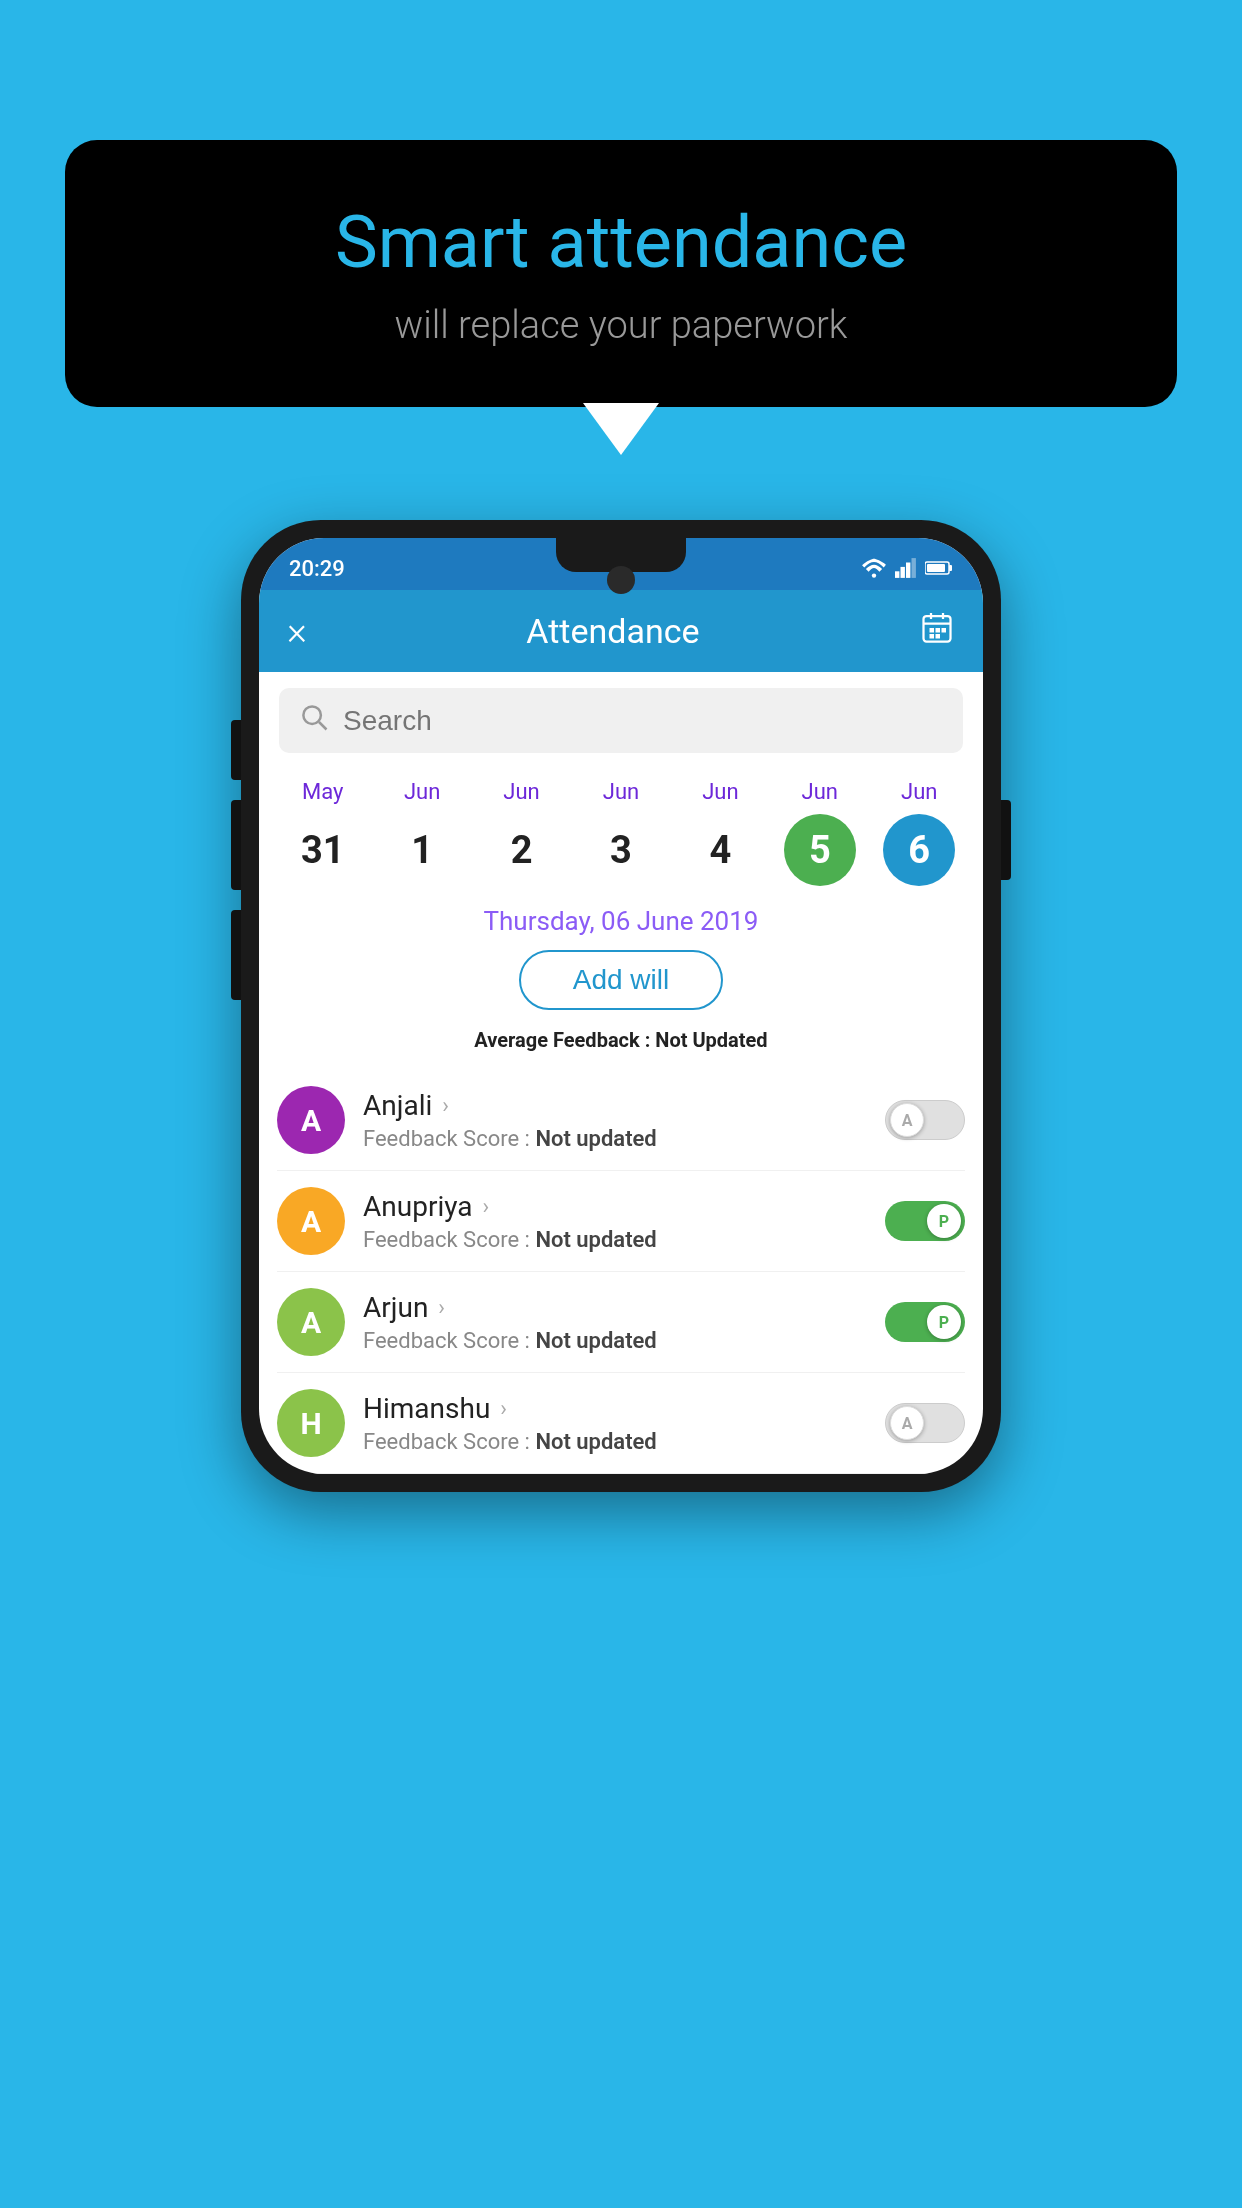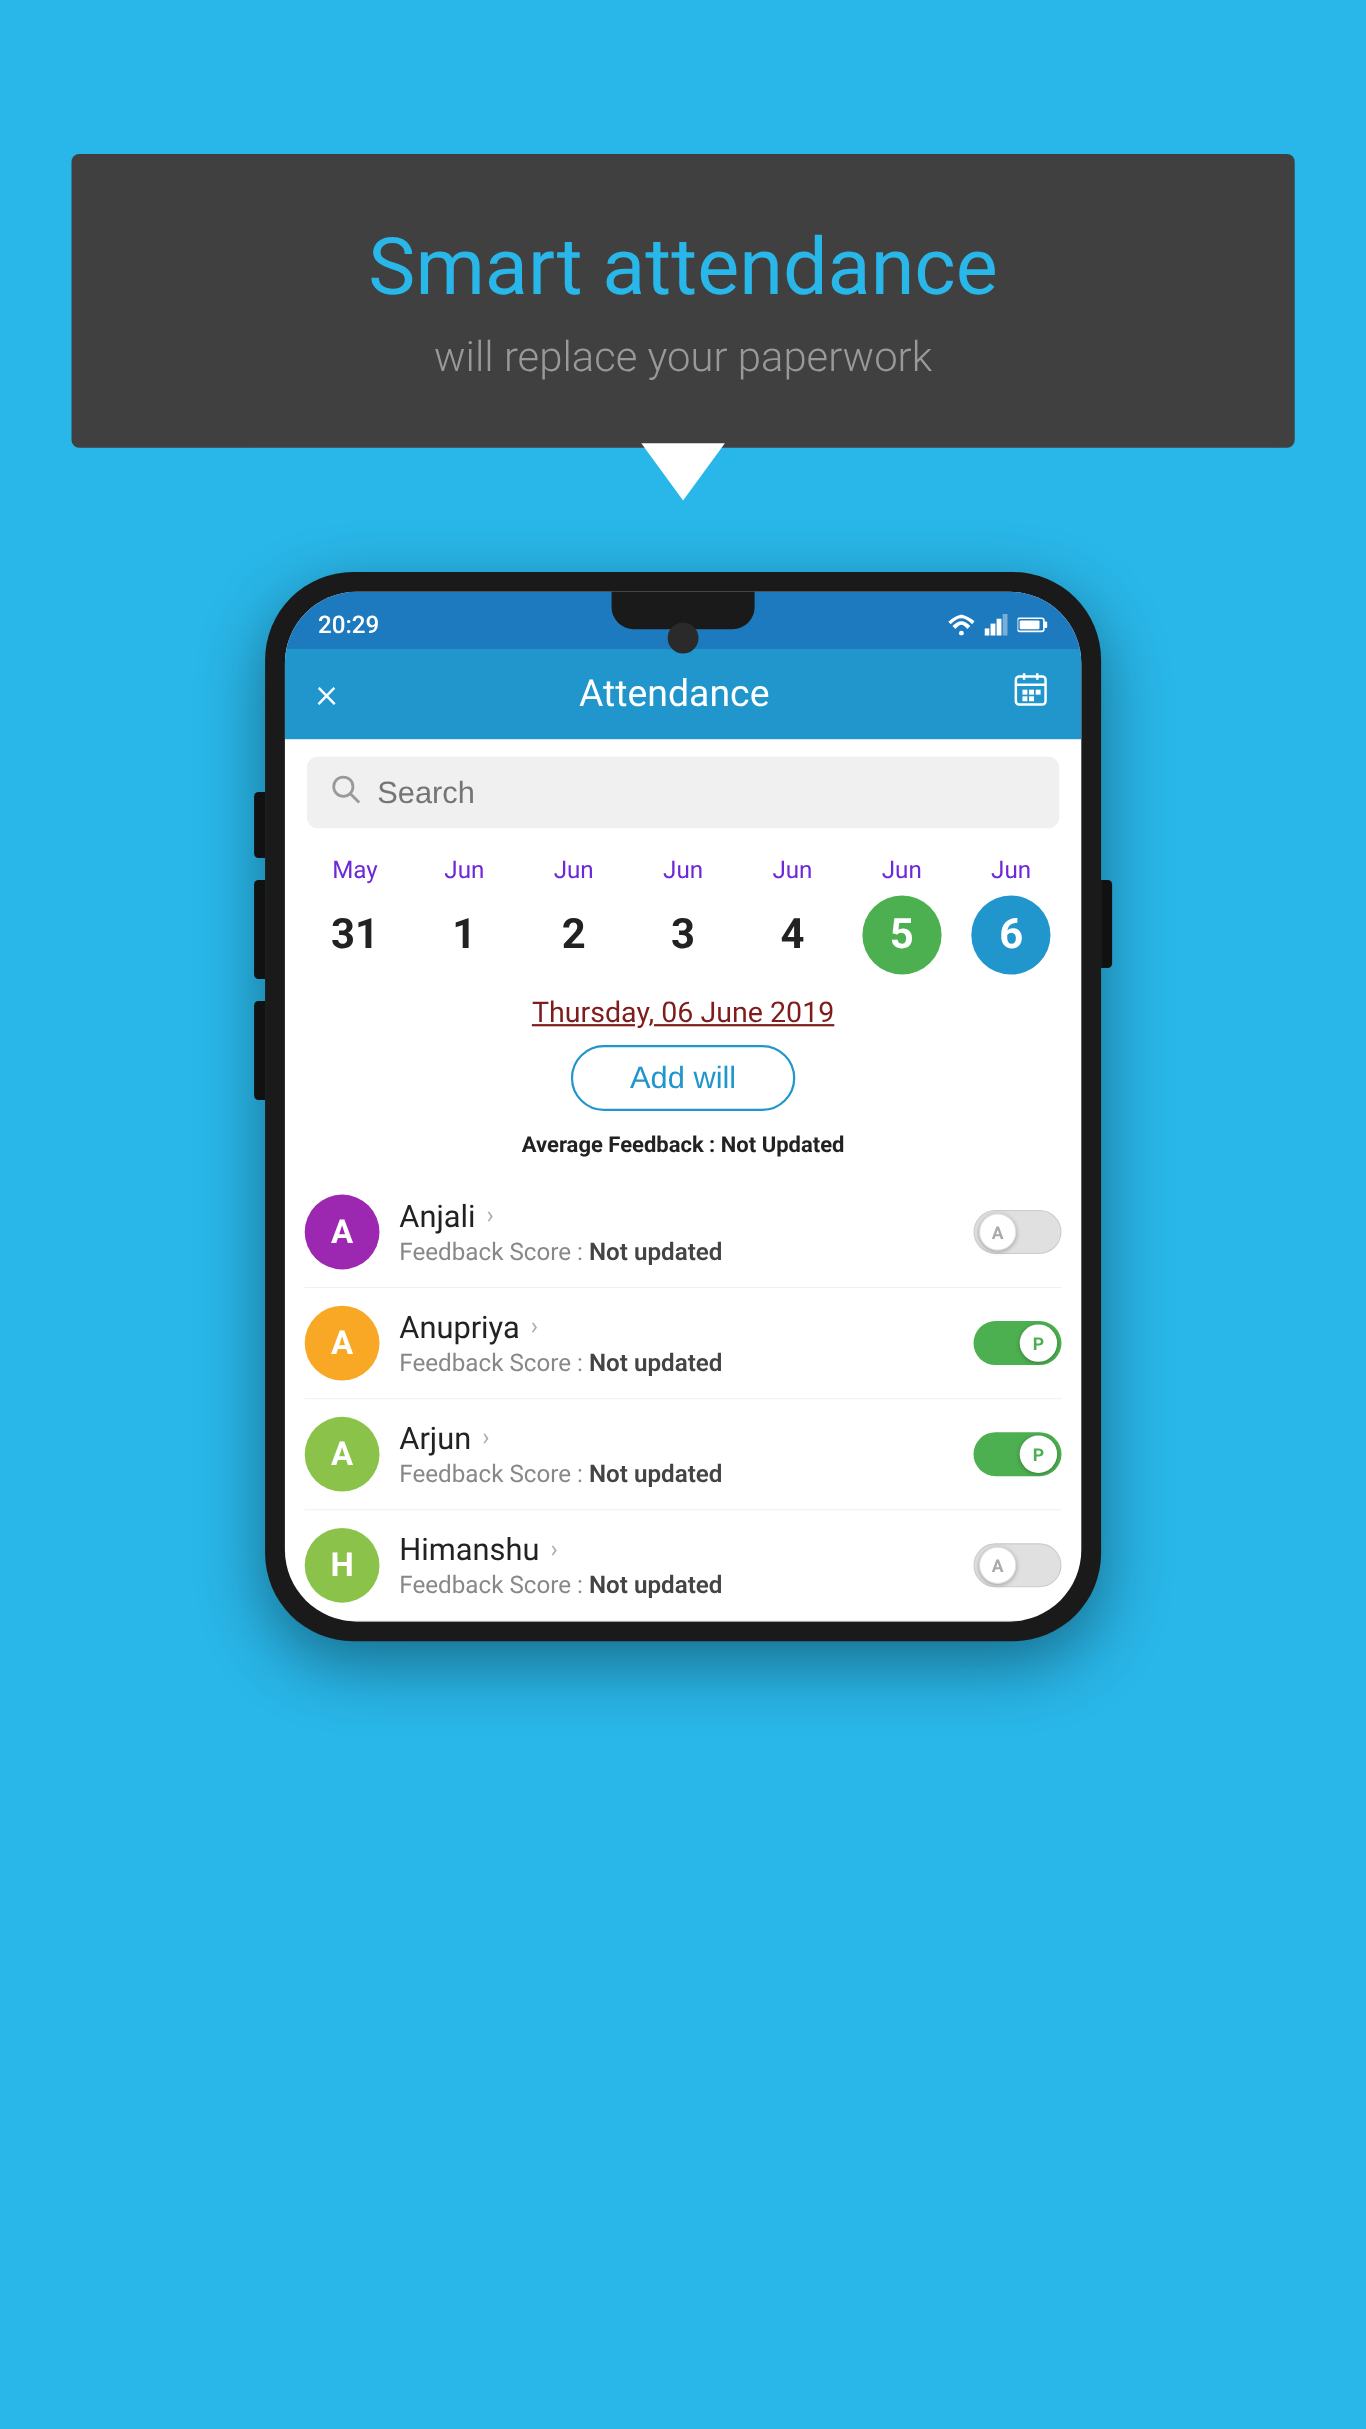--- a/index.html
+++ b/index.html
@@ -15,22 +15,22 @@
 
     
     .speech-bubble-container {
       position: absolute;
       top: 140px;
       left: 65px;
       right: 65px;
     }
 
     .speech-bubble {
-      background: #404040;
-      border-radius: 7px;
+      background: #000000;
+      border-radius: 32px;
       padding: 60px 120px;
       text-align: center;
       position: relative;
     }
 
     .speech-bubble::after {
       content: '';
       position: absolute;
       bottom: -48px;
       left: 50%;
@@ -510,21 +510,21 @@
             <div class="date-item">
               <div class="date-month">Jun</div>
               <div class="date-num today">5</div>
             </div>
             <div class="date-item">
               <div class="date-month">Jun</div>
               <div class="date-num selected">6</div>
             </div>
           </div>
 
-        <div class="selected-date-label" style="margin-top:20px;font-size:26px;color:#7f1d1d;text-align:center;padding:0 20px;text-decoration:underline;">Thursday, 06 June 2019</div>
+        <div class="selected-date-label" style="margin-top:20px;font-size:26px;color:#8b5cf6;text-align:center;padding:0 20px;">Thursday, 06 June 2019</div>
 
         <div style="text-align:center;margin-bottom:14px;">
           <button class="add-topic-btn">Add will</button>
         </div>
 
         <div class="avg-feedback">
           <span>Average Feedback : </span><span style="color:#222;font-weight:700;">Not Updated</span>
         </div>
 
         <div class="student-list">

